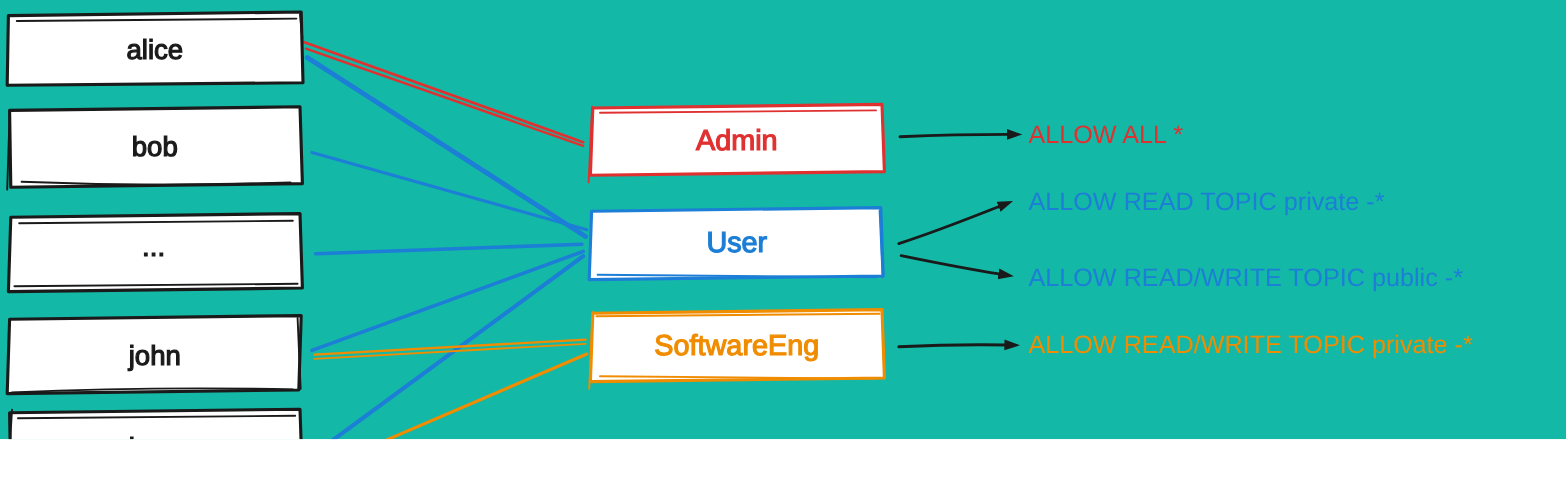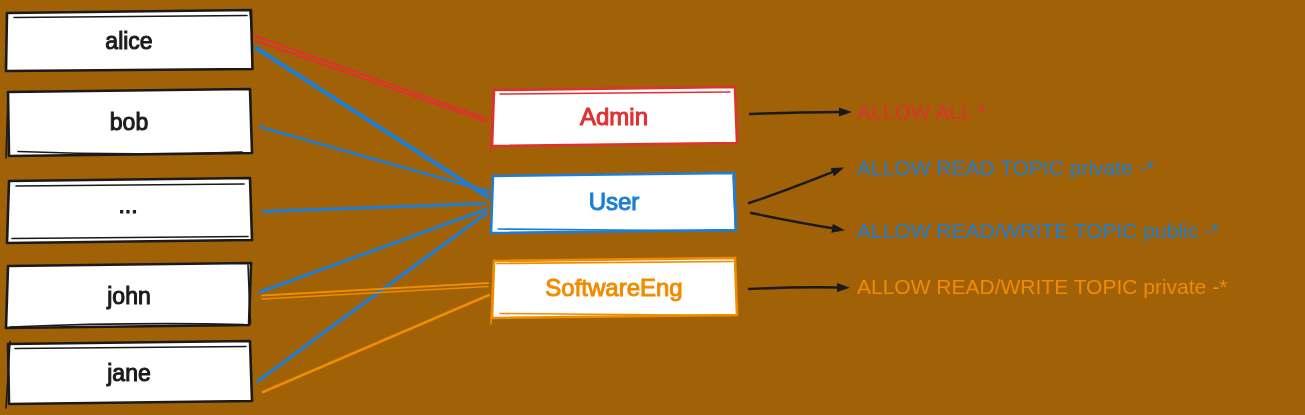--- a/index.html
+++ b/index.html
@@ -1,17 +1,17 @@
 <!DOCTYPE html>
 <html><head>
 <meta charset="utf-8">
 <style>
   html,body{margin:0;padding:0;background:#ffffff;}
   .canvas{
-    width:1305px;height:415px;position:relative;background:#a16207;overflow:hidden;
+    width:1305px;height:366px;position:relative;background:#14b8a6;overflow:hidden;
     font-family:"Liberation Sans", sans-serif;
   }
   svg{display:block;}
   text{font-family:"Liberation Sans", sans-serif;}
   .user-label{font-size:23px;}
   .role-label{font-size:24px;}
   .perm-label{font-size:21px;}
   .bx{fill:#ffffff;stroke-width:2.6;stroke-linejoin:round;stroke-linecap:round;}
   .sk{fill:none;stroke-width:1.6;stroke-linecap:round;}
   .edge{fill:none;stroke-linecap:round;}

